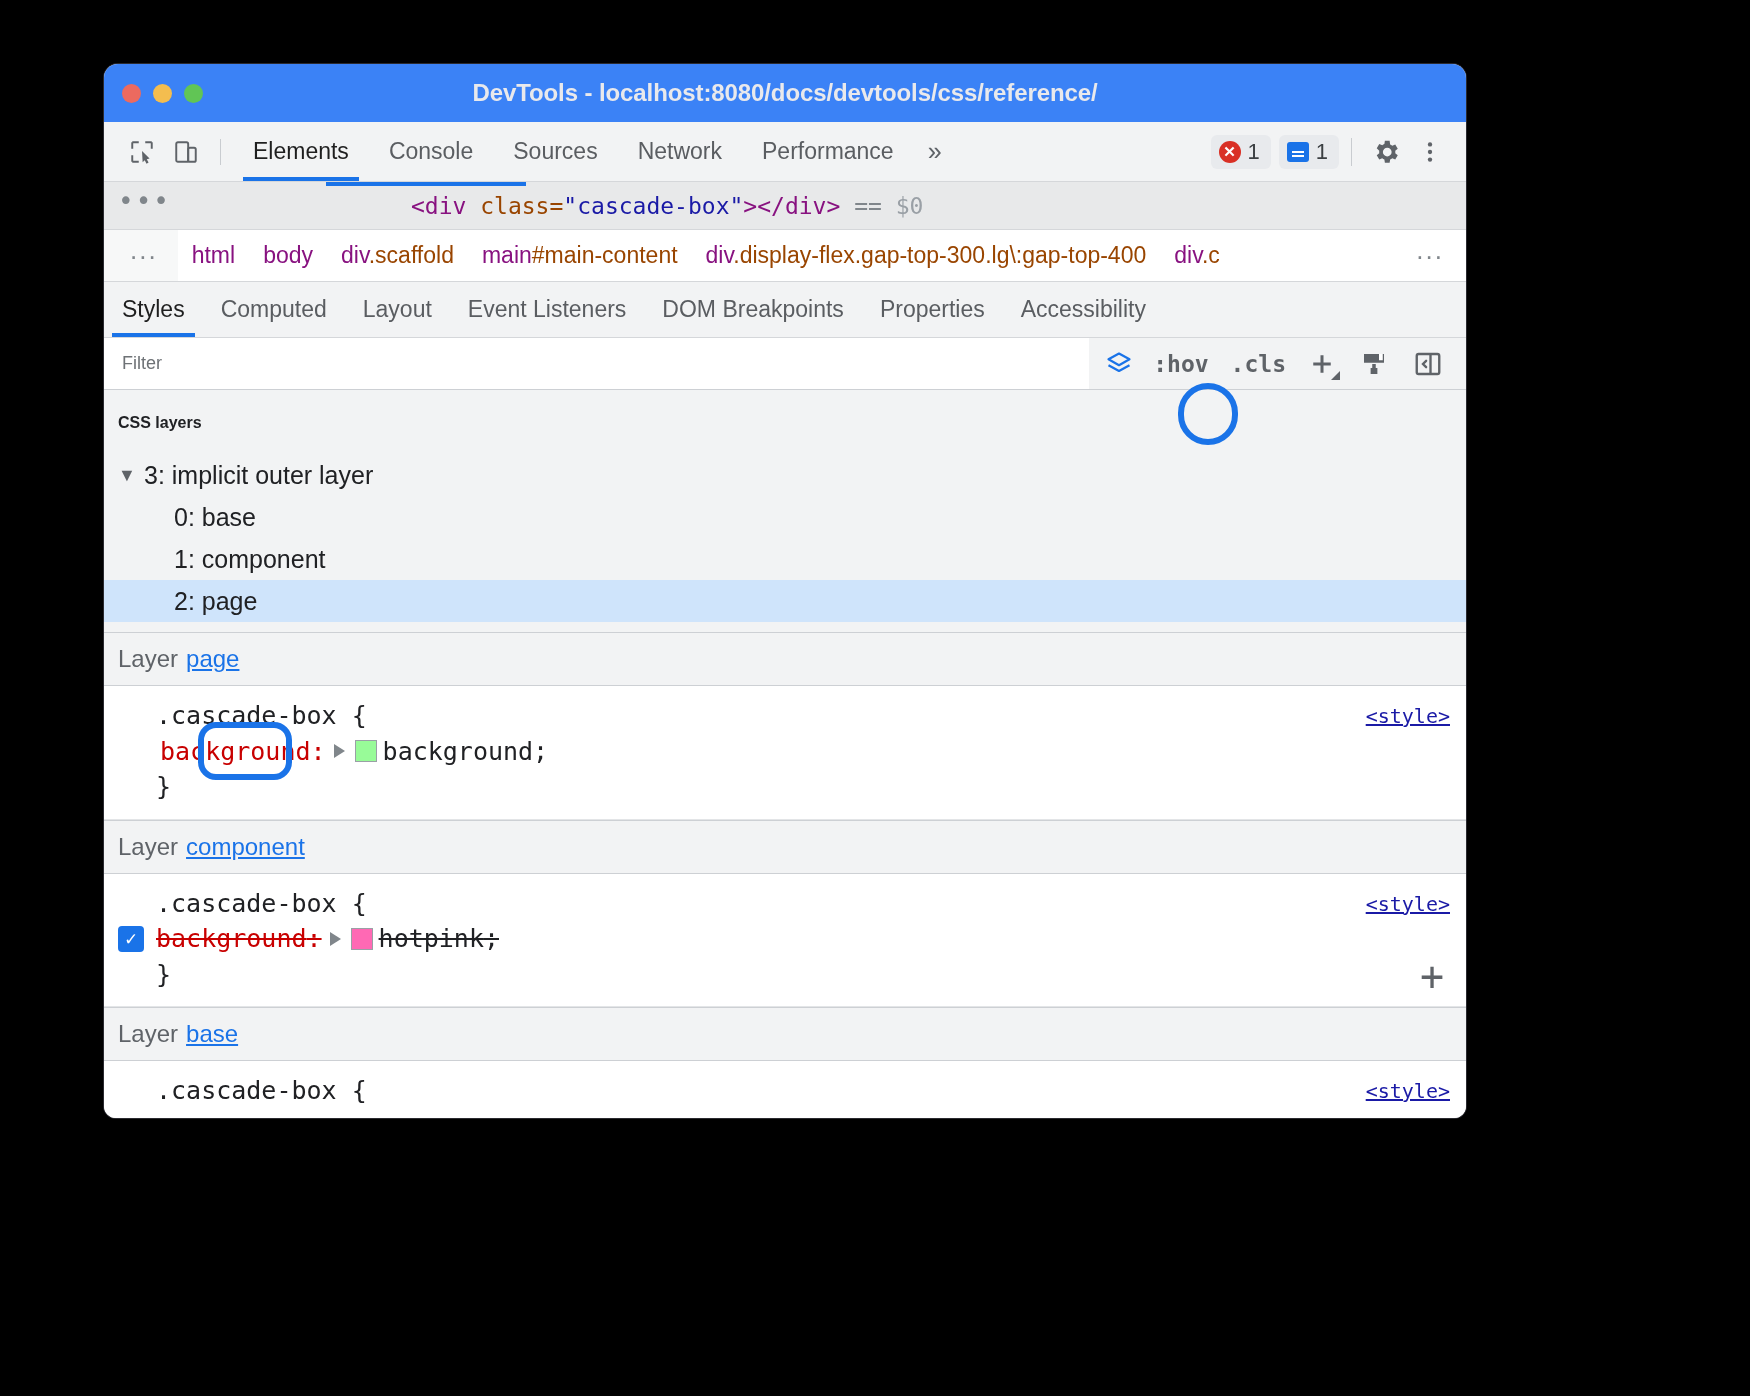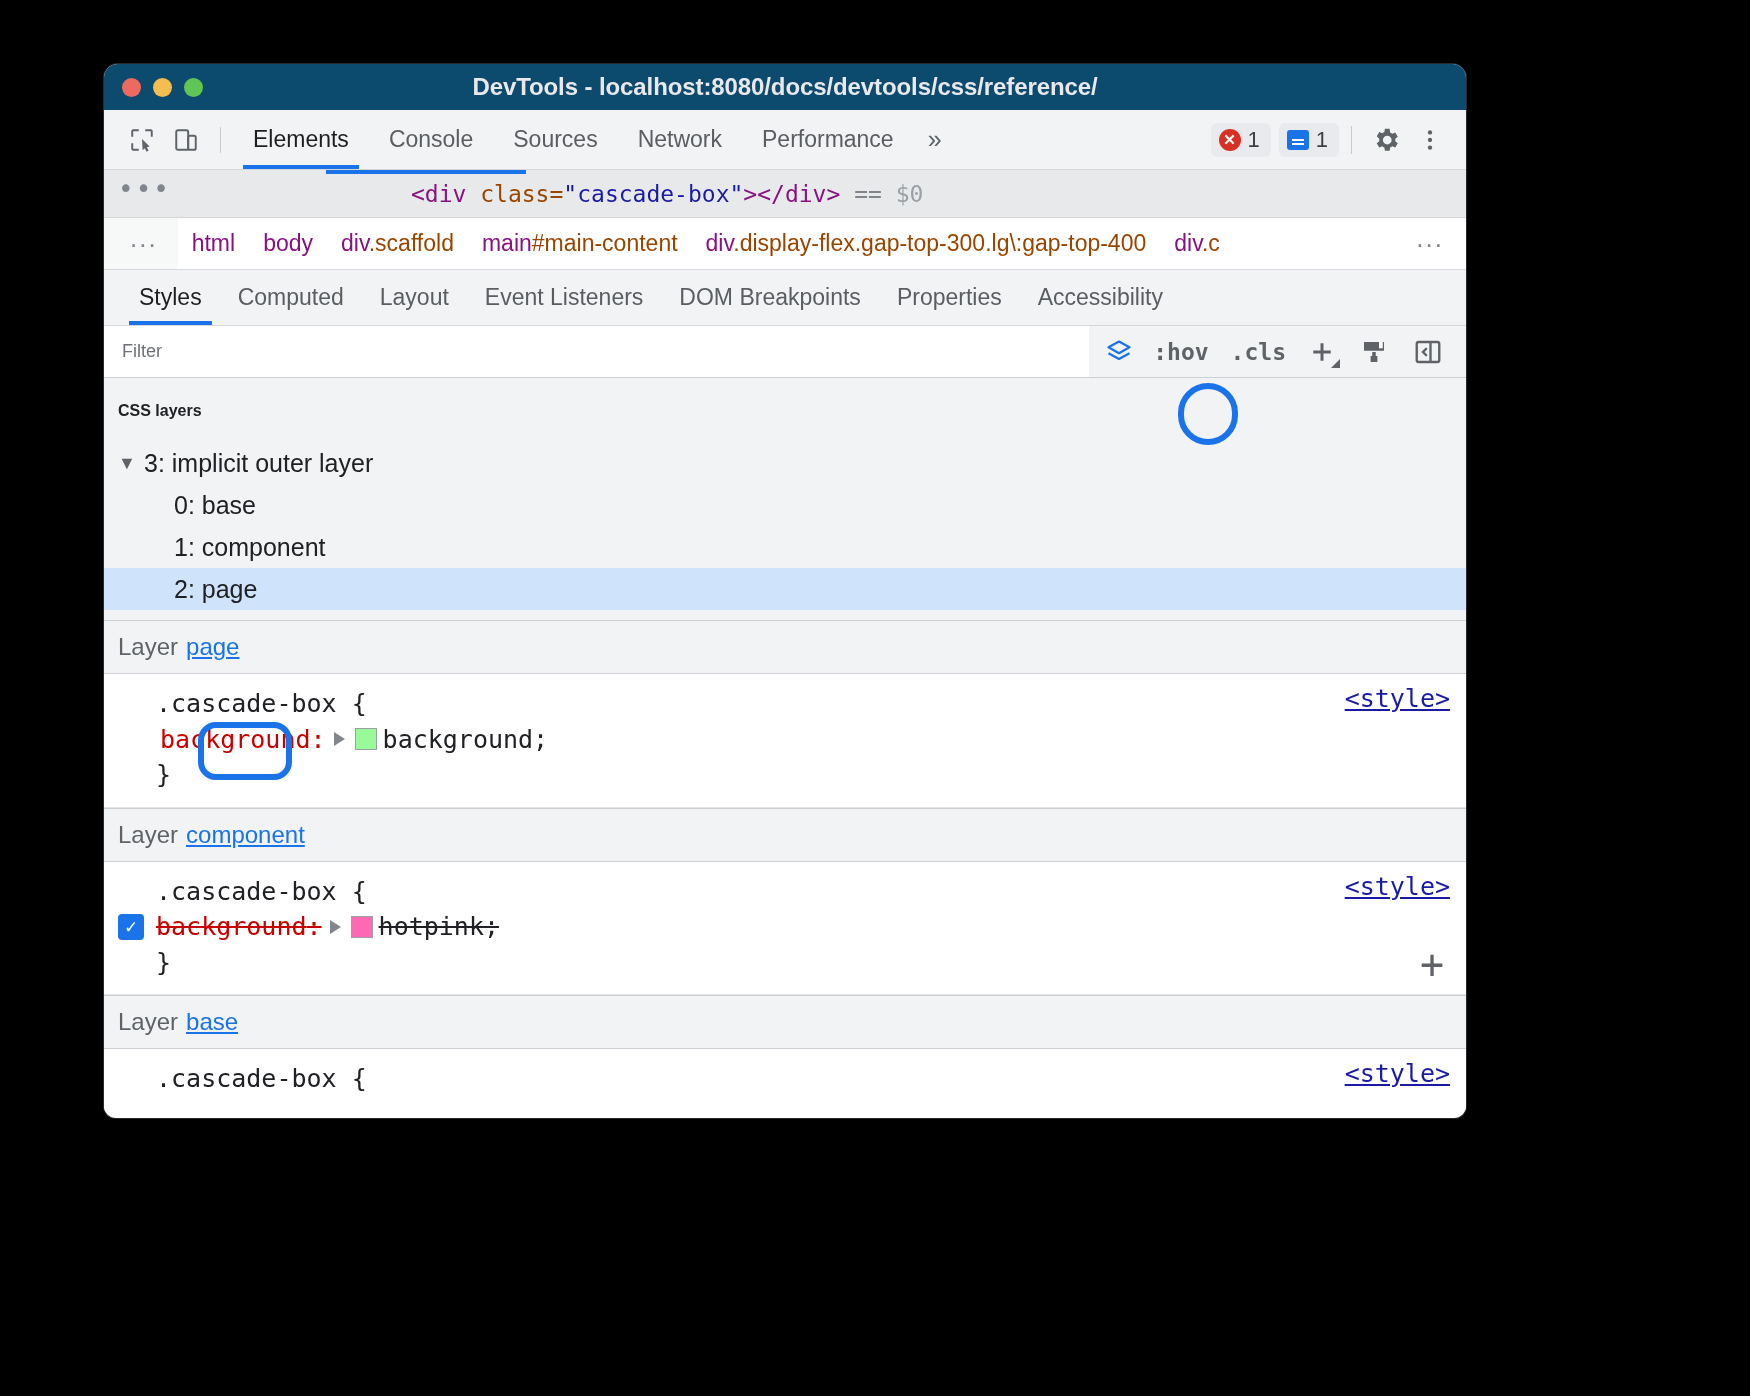--- a/index.html
+++ b/index.html
@@ -23,22 +23,22 @@
     width: 1362px; height: 1054px;
     border-radius: 14px 14px 12px 12px;
     overflow: hidden;
     box-shadow: 0 0 0 1px #2a2a30;
     background: #ffffff;
   }
 
   
   .titlebar {
     position: relative;
-    height: 46px;
-    background: #0c4a6e;
+    height: 58px;
+    background: #3b82f6;
     display: flex;
     align-items: center;
   }
   .traffic {
     position: absolute;
     left: 18px; top: 0; bottom: 0;
     display: flex; align-items: center; gap: 12px;
   }
   .dot { width: 19px; height: 19px; border-radius: 50%; }
   .dot.red    { background: #ec6a5f; }
@@ -168,21 +168,21 @@
     margin-left:auto; color:#80868b; padding: 0 22px 10px 14px; font-size:26px; letter-spacing:2px;
     background:#fff; position:absolute; right:0; top:0; bottom:0; display:flex;align-items:center;
   }
 
   
   .side-tabs {
     height: 56px;
     background: #f2f3f4;
     border-bottom: 1px solid #d5d7da;
     display: flex; align-items: stretch;
-    padding-left: 17px;
+    padding-left: 0;
     overflow: hidden;
   }
   .side-tab {
     display:flex; align-items:center;
     padding: 0 18px;
     font-size: 23px; color: #5a5d61;
     position: relative; white-space: nowrap;
   }
   .side-tab.active { color:#1f1f1f; }
   .side-tab.active::after {
@@ -286,23 +286,23 @@
     border-bottom: 7px solid transparent;
     margin: 0 10px 0 8px;
   }
   .swatch {
     display:inline-block; width: 22px; height: 22px;
     border: 1px solid #9aa0a6;
     margin-right: 6px;
     vertical-align: -3px;
   }
   .style-src {
-    position:absolute; right: 16px; top: 10px;
+    position:absolute; right: 16px; top: 18px;
     font-family: "DejaVu Sans Mono", monospace;
-    font-size: 25px;
+    font-size: 20px;
     color:#1a1aa6; text-decoration: underline;
   }
   .checkbox {
     width: 26px; height: 26px; border-radius: 4px;
     background:#1a73e8; color:#fff;
     display:inline-flex;align-items:center;justify-content:center;
     font-size: 19px; margin-right: 12px;
     flex: none;
   }
   .plus-right {

